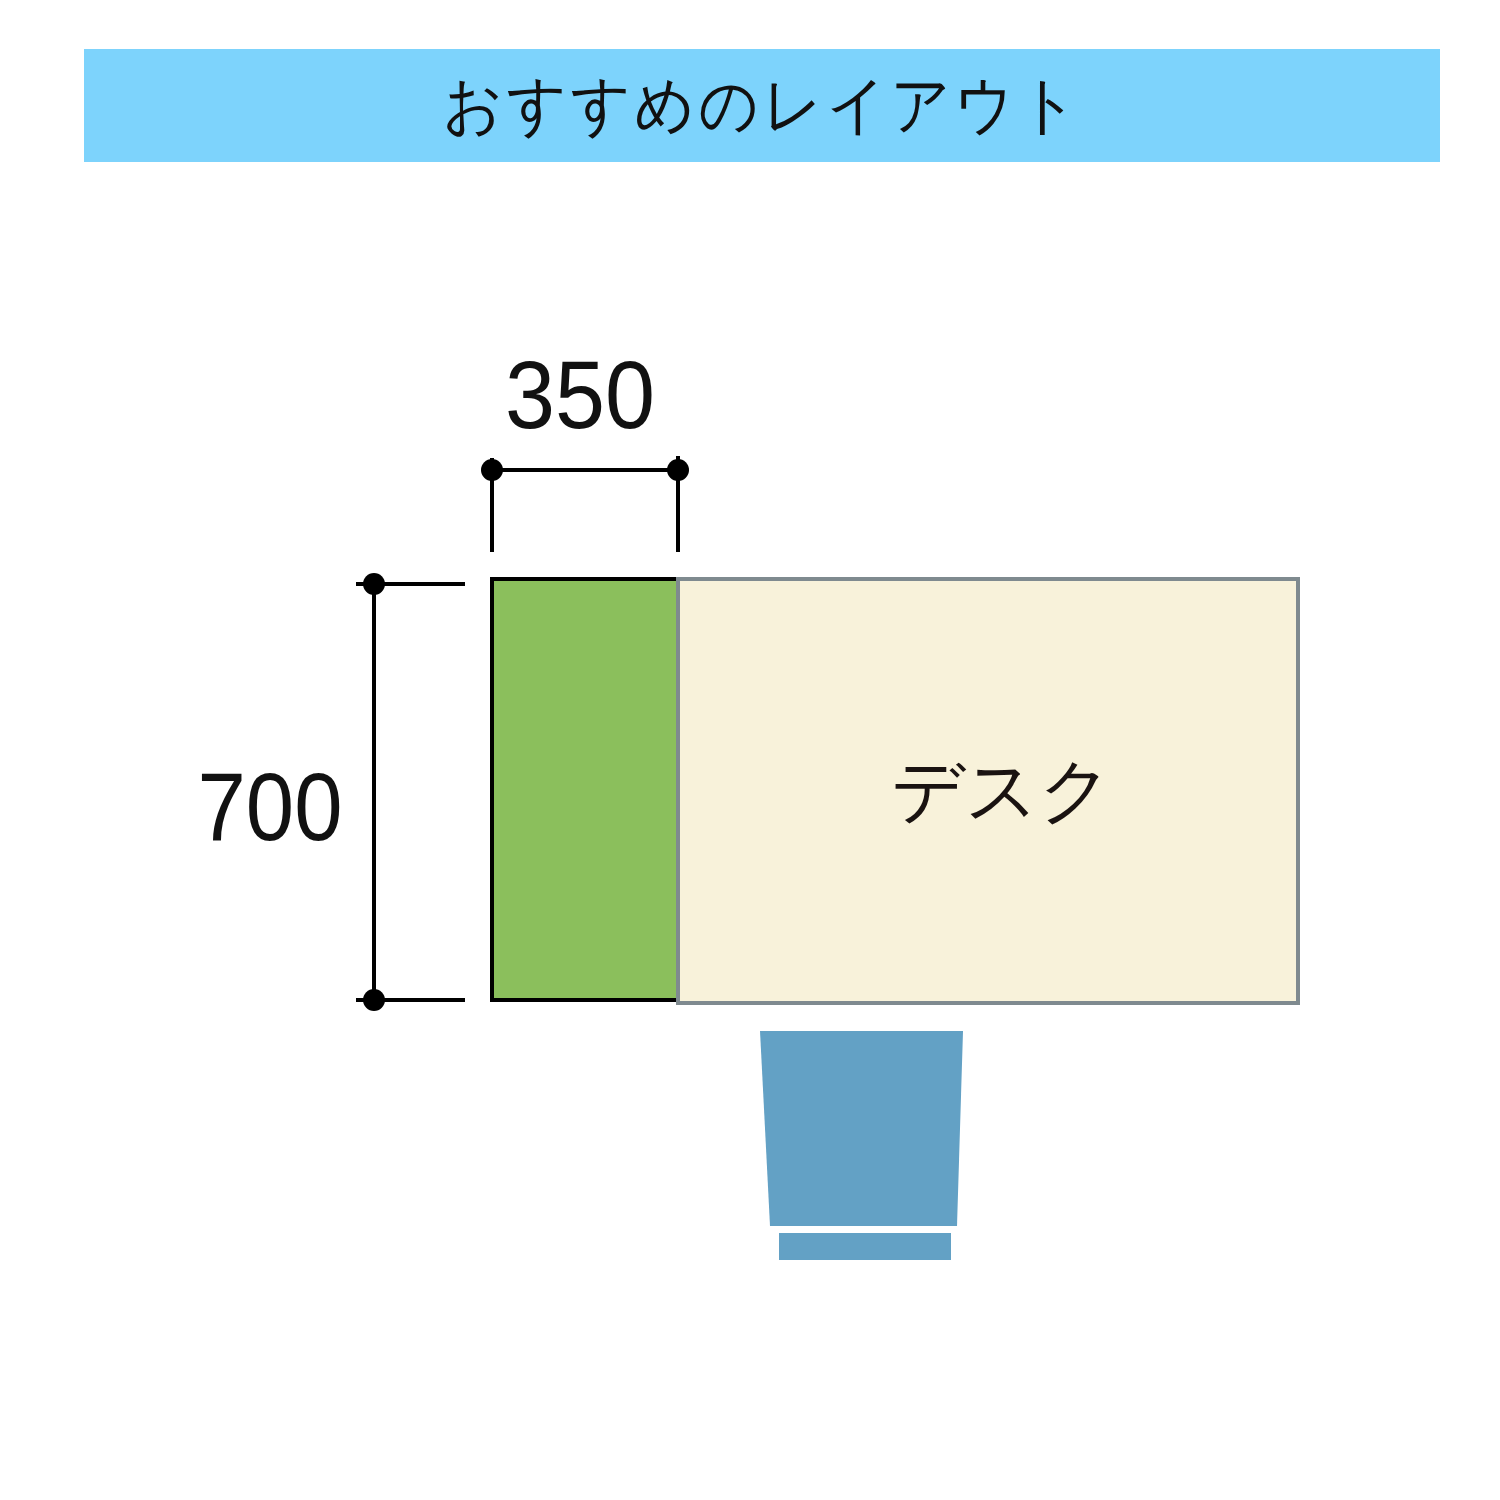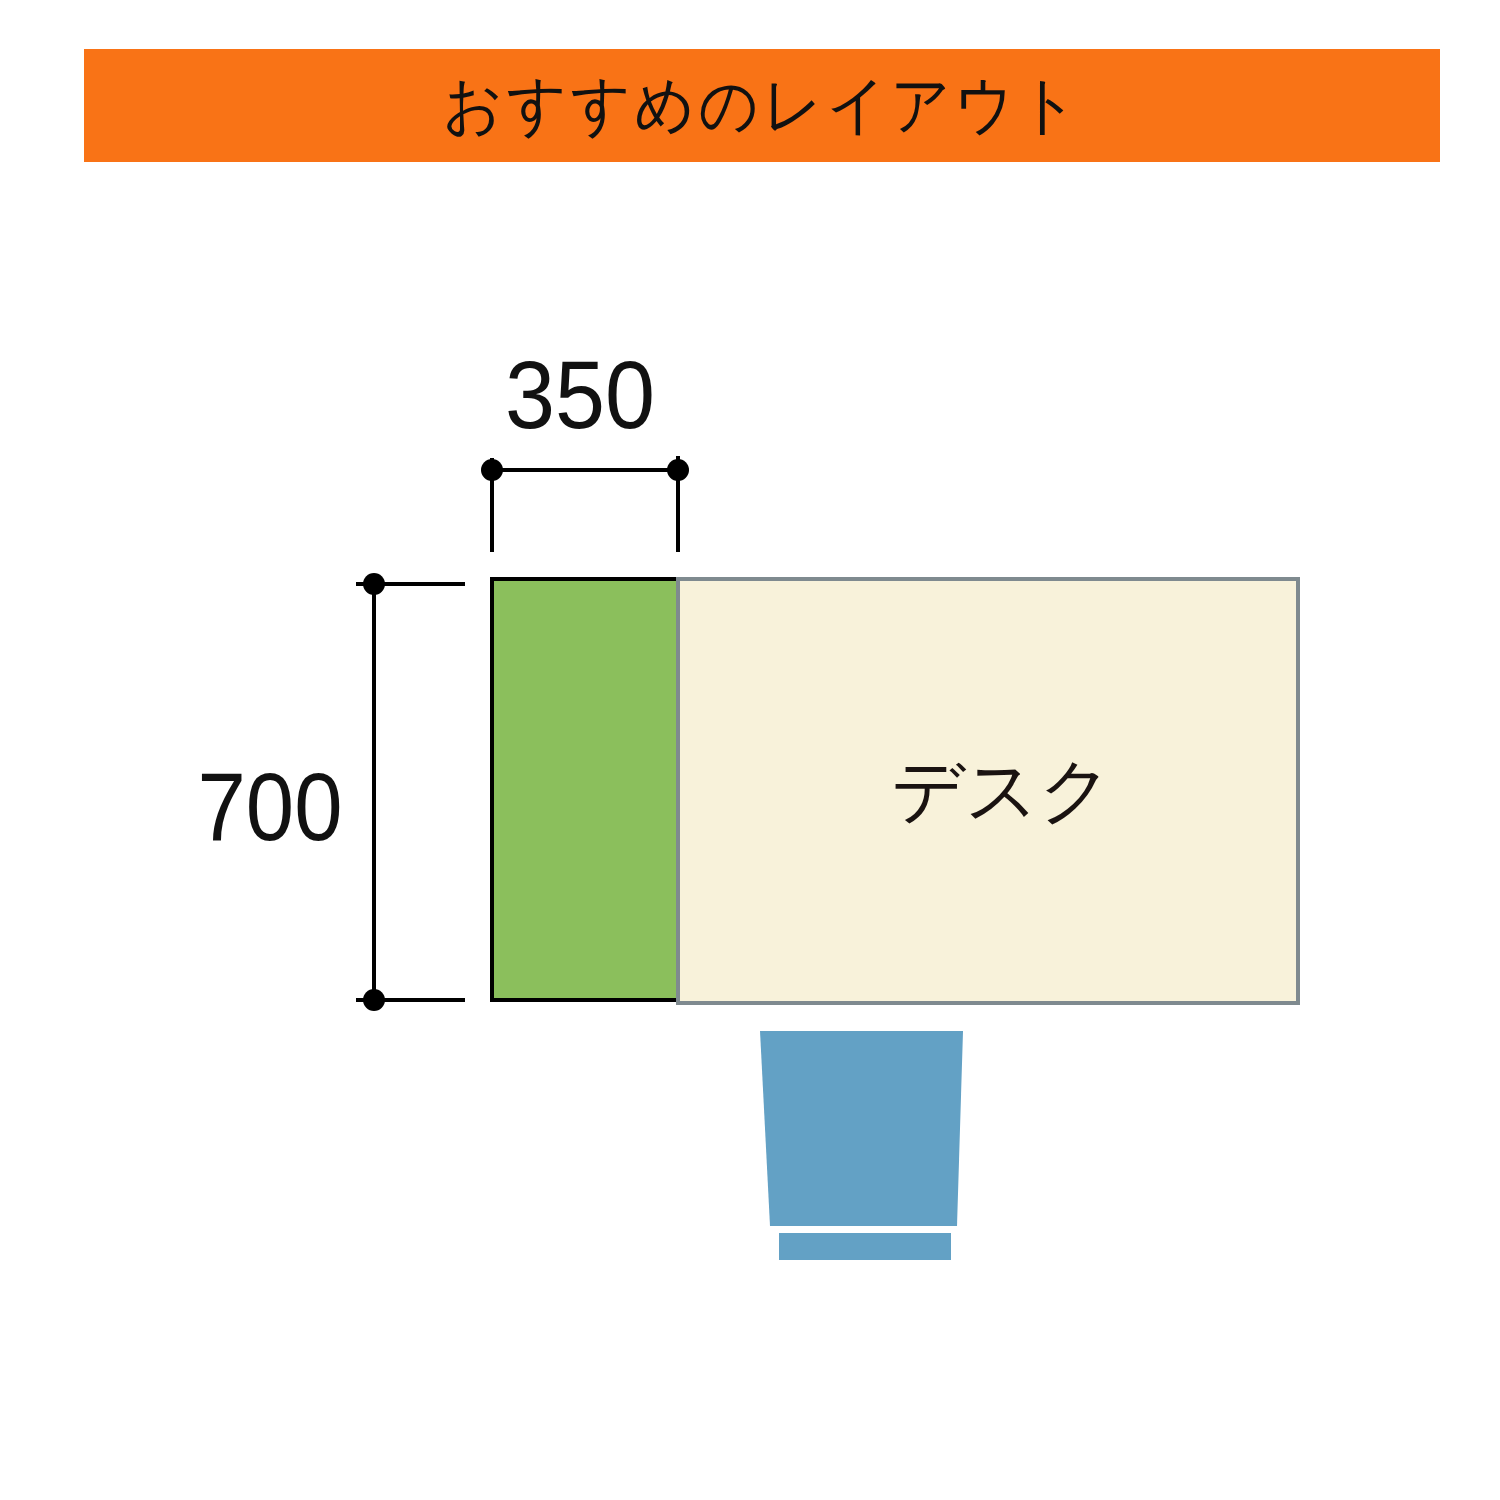--- a/index.html
+++ b/index.html
@@ -1,17 +1,17 @@
 <!DOCTYPE html>
 <html><head>
 <meta charset="utf-8">
 <style>
   html, body { margin:0; padding:0; background:#ffffff; }
   body { width:1500px; height:1500px; position:relative; overflow:hidden; font-family:"DejaVu Sans", sans-serif; }
-  .title-bar { position:absolute; left:84px; top:49px; width:1356px; height:113px; background:#f97316; display:flex; align-items:center; justify-content:center; }
+  .title-bar { position:absolute; left:84px; top:49px; width:1356px; height:113px; background:#7dd3fc; display:flex; align-items:center; justify-content:center; }
   .title-text { font-size:64px; color:#111; letter-spacing:4px; transform:scaleX(0.92); }
   svg { position:absolute; left:0; top:0; }
   .dim { font-family:"Liberation Sans", sans-serif; font-size:96px; fill:#111; }
   .desk-label { font-family:"DejaVu Sans", sans-serif; font-size:72px; fill:#1a1311; }
 </style>
 </head>
 <body>
 
 <div class="title-bar">
   <span class="title-text">おすすめのレイアウト</span>

